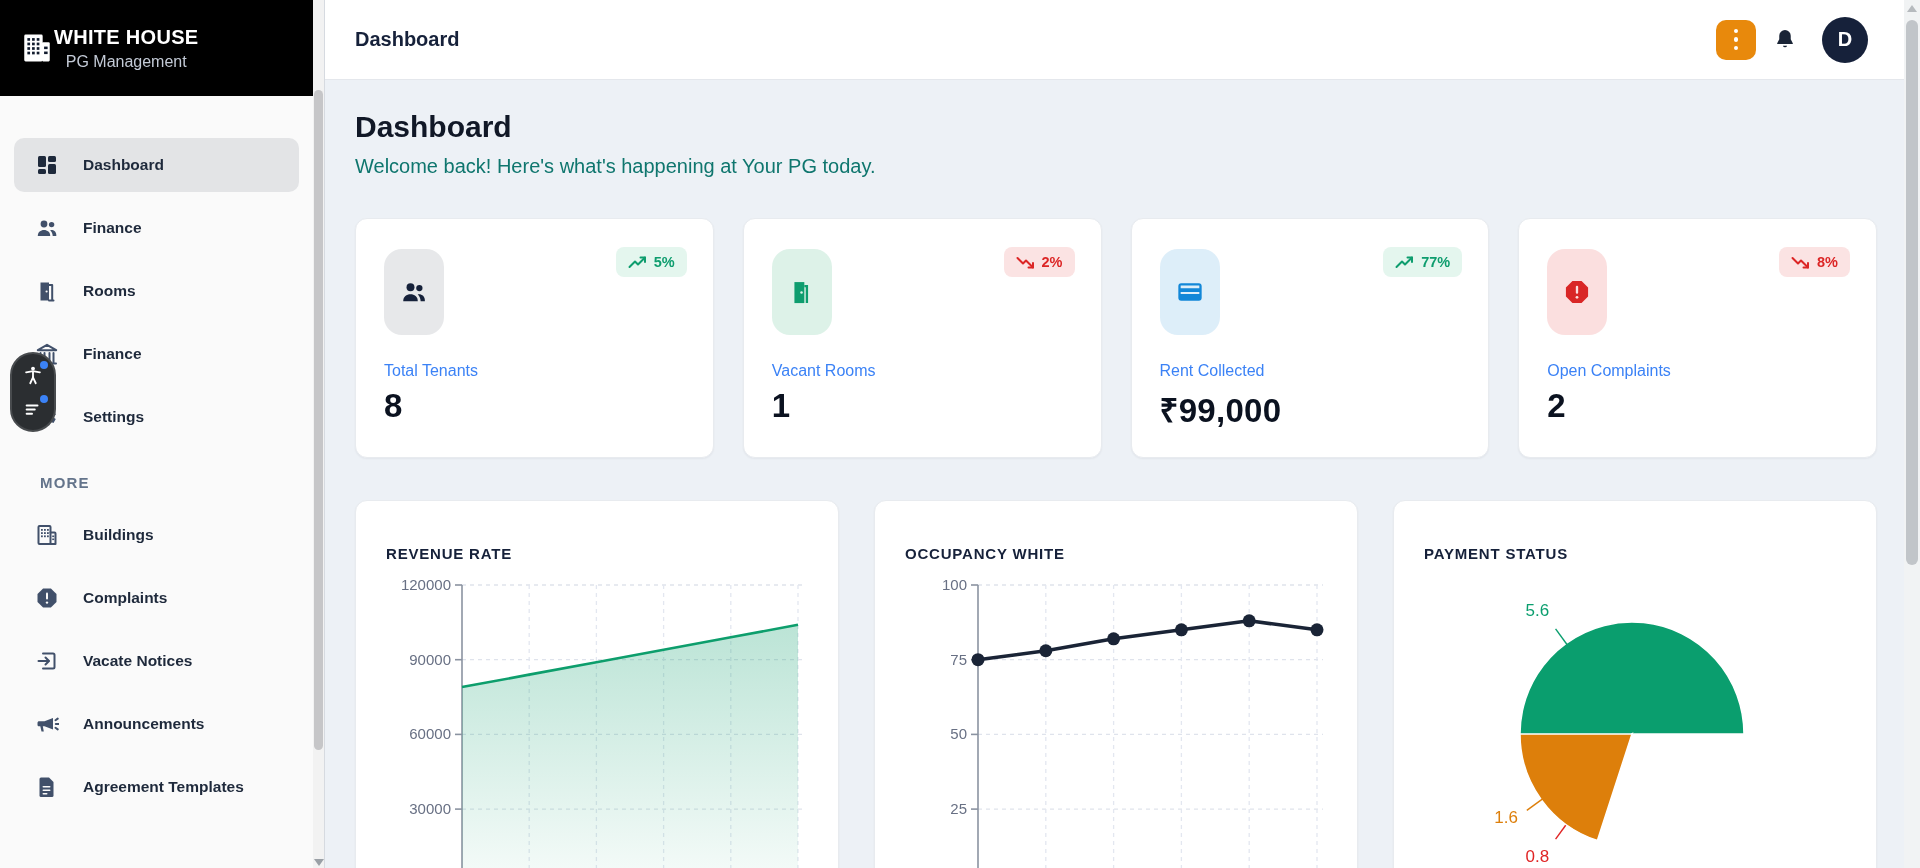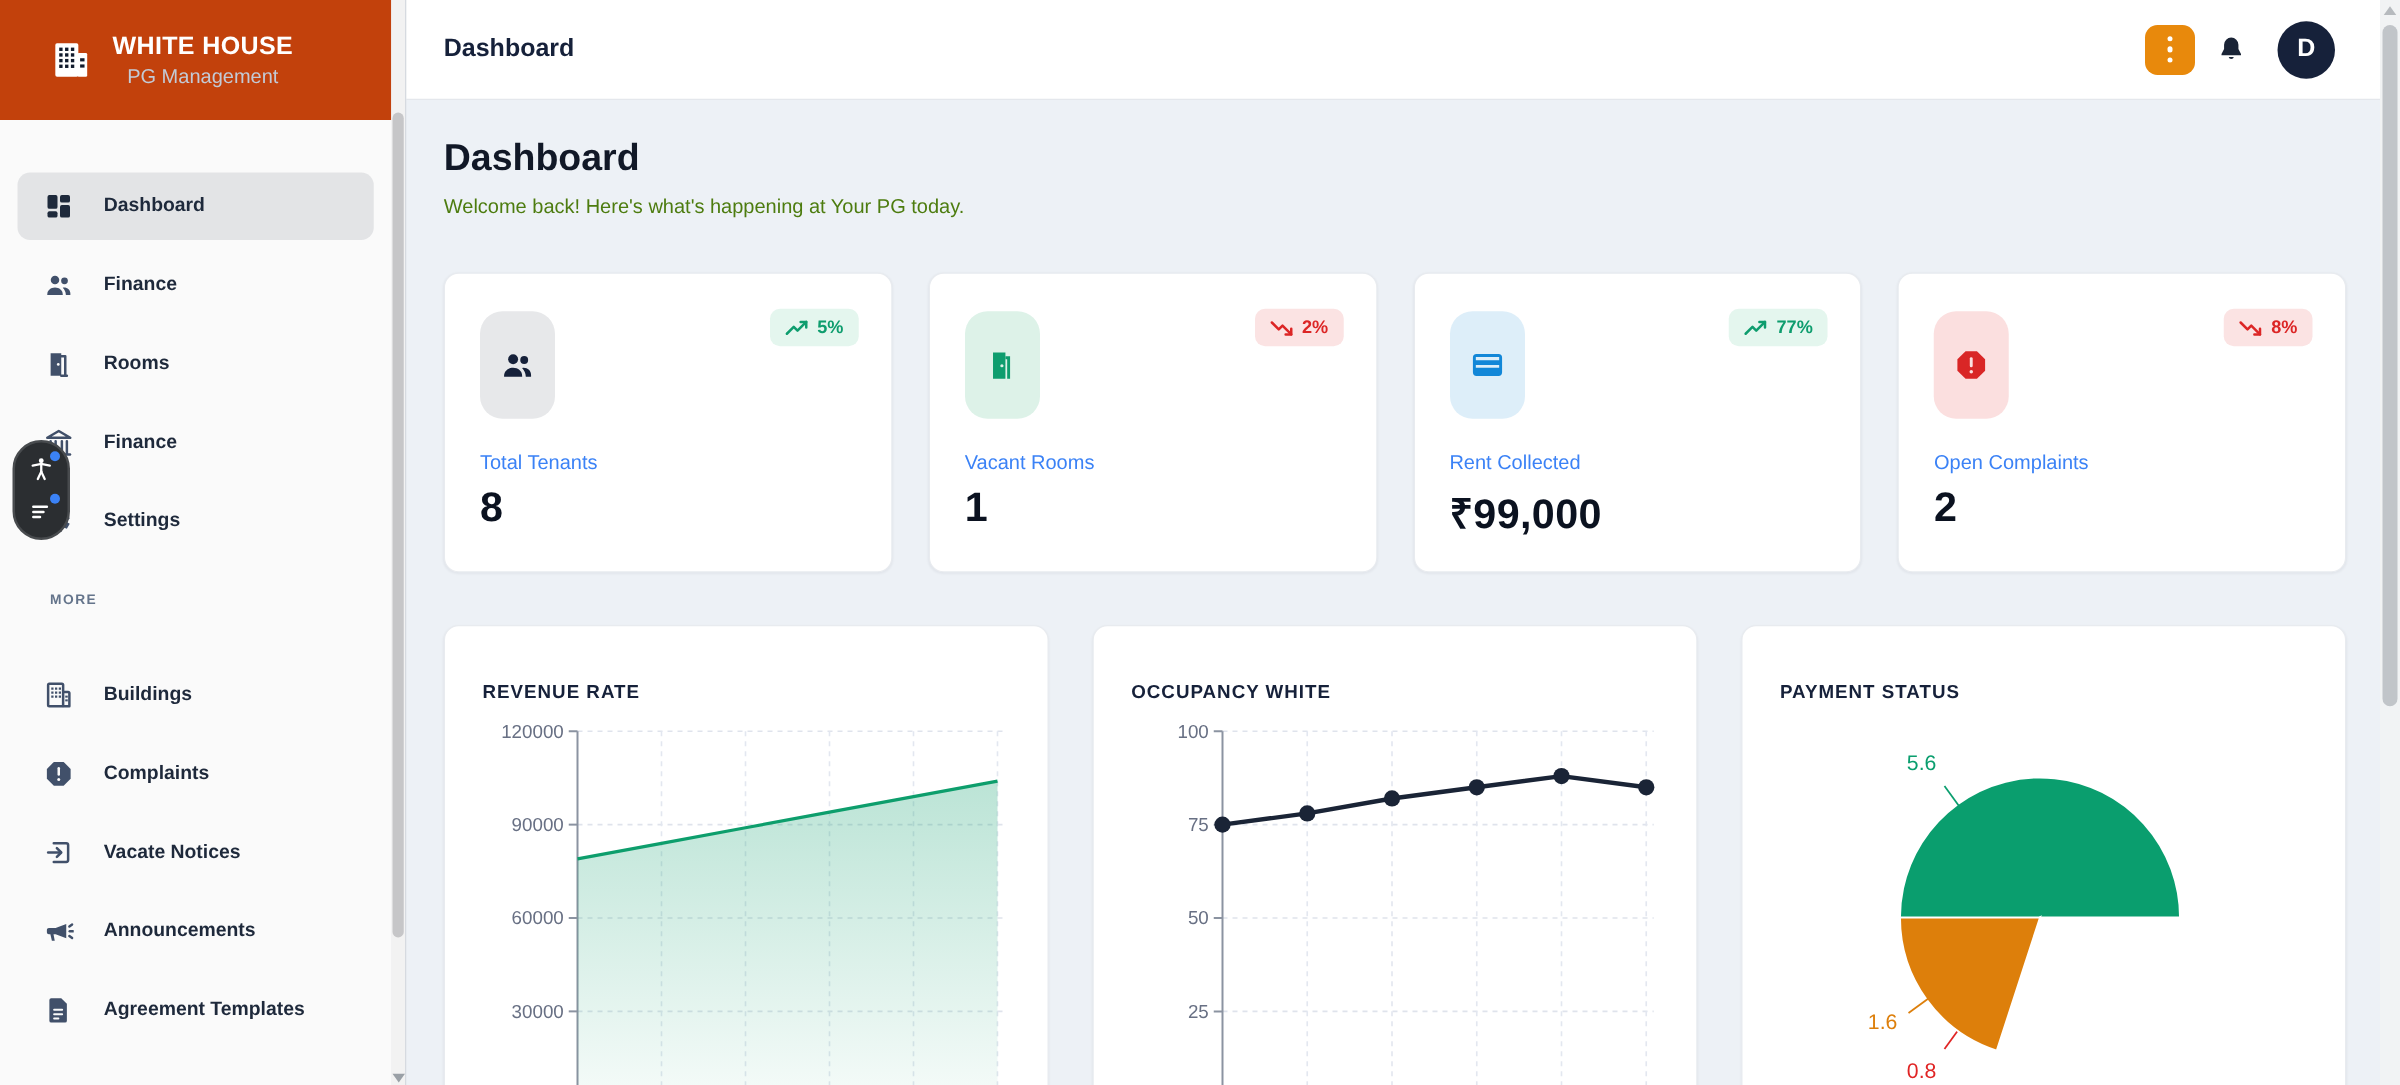--- a/index.html
+++ b/index.html
@@ -1,29 +1,29 @@
 <!DOCTYPE html>
 <html><head>
 <meta charset="utf-8">
 <style>
   * { margin:0; padding:0; box-sizing:border-box; }
   html,body { width:1920px; height:868px; overflow:hidden; font-family:"Liberation Sans", sans-serif; background:#edf1f6; }
 
   
   .sidebar { position:absolute; left:0; top:0; width:313px; height:868px; background:#fafafa; z-index:5; }
-  .sb-header { height:96px; background:#c2410c; display:flex; align-items:center; padding-left:40px; gap:16px; cursor:pointer; }
+  .sb-header { height:96px; background:#000000; display:flex; align-items:center; padding-left:20px; cursor:pointer; }
   .logo-box svg { display:block; }
   .brand-name { color:#ffffff; font-size:20px; font-weight:800; letter-spacing:.3px; }
   .brand-sub { color:#c3cad6; font-size:16px; margin-top:4px;text-align:center; }
   .nav { padding:42px 14px 0 14px; }
   .nav-item { height:54px; display:flex; align-items:center; gap:24px; padding-left:21px; border-radius:10px; margin-bottom:9px; cursor:pointer; }
   .nav-item.active { background:#e3e4e6; }
   .nav-item svg { flex:0 0 auto; }
   .nav-label { font-size:15.5px; font-weight:700; color:#1e293b; }
-  .nav-section { margin:30px 0 39px 0; height:16px; padding-left:26px; font-size:11px; font-weight:700; letter-spacing:1.2px; color:#64748b; }
+  .nav-section { margin:30px 0 18px 0; height:16px; padding-left:26px; font-size:15px; font-weight:700; letter-spacing:1.2px; color:#64748b; }
   .ic { fill:#41506a; }
   .ic-stroke { fill:none; stroke:#41506a; stroke-width:2; stroke-linecap:round; stroke-linejoin:round; }
 
   
   .sb-scroll { position:absolute; left:313px; top:0; width:11px; height:868px; background:#f2f2f2; z-index:6; }
   .sb-thumb { position:absolute; left:1px; top:90px; width:9px; height:660px; background:#c6c6c8; border-radius:5px; }
   .sb-down { position:absolute; left:1px; bottom:2px; width:0; height:0; border-left:5px solid transparent; border-right:5px solid transparent; border-top:7px solid #9aa0a6; }
   .content-divider { position:absolute; left:324px; top:0; width:1px; height:868px; background:#d6dae0; z-index:6; }
 
   
@@ -36,21 +36,21 @@
   .topbar-title { font-size:20px; font-weight:800; color:#16213a; }
   .topbar-right { margin-left:auto; display:flex; align-items:center; }
   .menu-btn { width:40px; height:40px; background:#e8890c; border:none; border-radius:10px; display:flex; align-items:center; justify-content:center; flex-direction:column; gap:4px; cursor:pointer; }
   .menu-btn i { width:4.5px; height:4.5px; border-radius:50%; background:#fff; }
   .bell-wrap { margin-left:16px; cursor:pointer; display:flex; }
   .avatar { margin-left:24px; width:46px; height:46px; border-radius:50%; background:#16213a; color:#fff; font-size:20px; font-weight:700; display:flex; align-items:center; justify-content:center; cursor:pointer; }
 
   
   .main { position:absolute; left:325px; top:80px; width:1579px; height:788px; background:#edf1f6; padding:28px 27px 0 30px; overflow:hidden; }
   .page-title { font-size:30px; font-weight:800; color:#111827; line-height:38px; }
-  .page-sub { margin-top:8px; font-size:16px; color:#4d7c0f; line-height:24px; }
+  .page-sub { margin-top:8px; font-size:20px; color:#0f766e; line-height:24px; }
 
   .stats { margin-top:40px; display:grid; grid-template-columns:repeat(4,1fr); gap:29px; }
   .stat-card { position:relative; height:240px; background:#ffffff; border:1px solid #e8ebef; border-radius:12px; box-shadow:0 1px 2px rgba(16,24,40,.05); padding:30px 28px; }
   .stat-iconbox { width:60px; height:86px; border-radius:18px; display:flex; align-items:center; justify-content:center; }
   .tone-gray  { background:#e7e8ea; } .tone-gray  svg { fill:#16213a; }
   .tone-green { background:#ddf2e8; } .tone-green svg { fill:#0e9d6e; }
   .tone-blue  { background:#ddeef9; } .tone-blue  svg { fill:#1287d8; }
   .tone-red   { background:#fbdfdf; } .tone-red   svg { fill:#d92626; }
   .stat-badge { position:absolute; top:28px; right:26px; display:flex; align-items:center; gap:7px; padding:7px 12px; border-radius:8px; font-size:14.5px; font-weight:700; }
   .badge-up   { background:#e4f6ee; color:#0e9d6e; }

